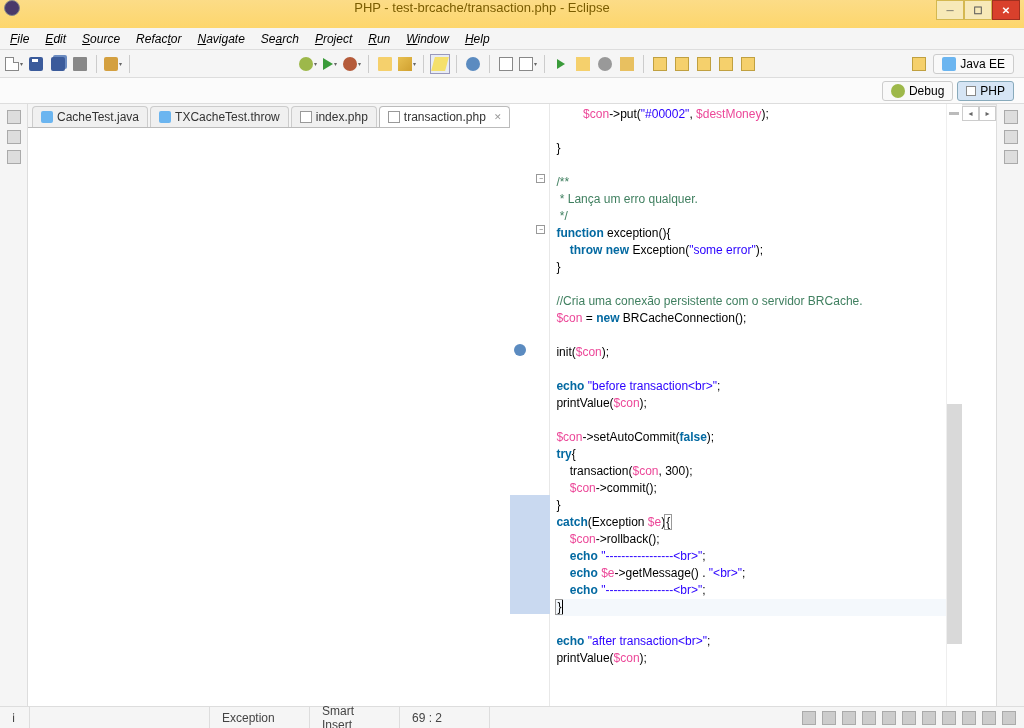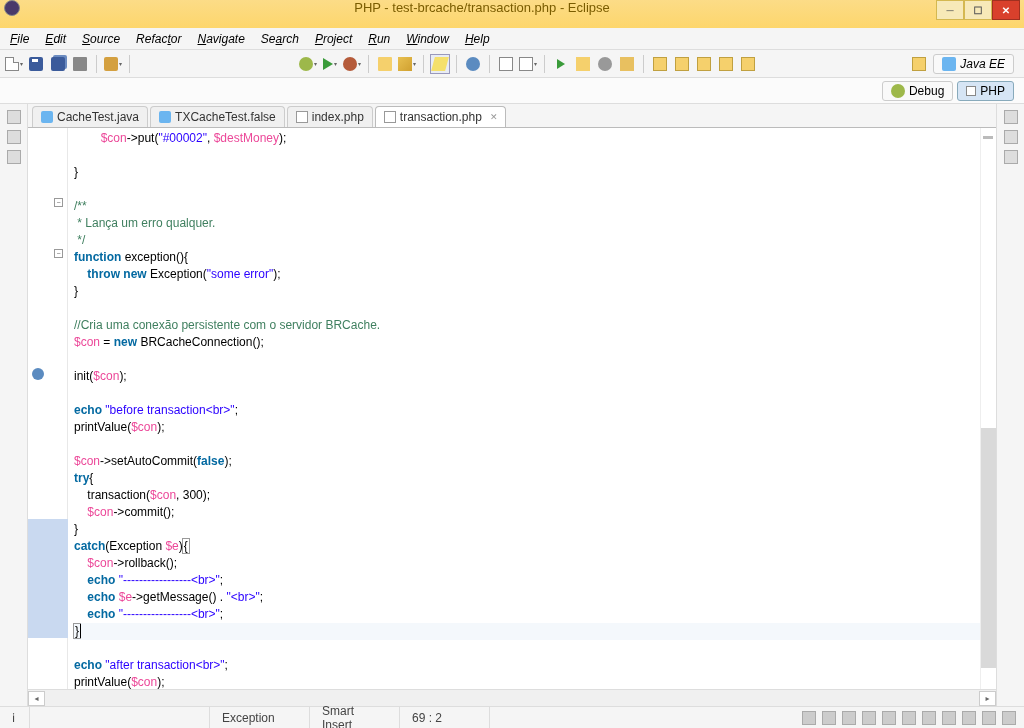--- a/index.html
+++ b/index.html
@@ -42,34 +42,34 @@
 .ico-highlight { background: #f5e06c; transform: skewX(-15deg); }
 .ico-globe { background: #5b8bc0; border-radius: 50%; }
 .ico-outline { background: #fff; border: 1px solid #888; }
 .ico-playsmall { width: 0; height: 0; border-left: 8px solid #3a9b3a; border-top: 5px solid transparent; border-bottom: 5px solid transparent; }
 .ico-stop { background: #999; border-radius: 50%; }
 .ico-step { background: #f5d06c; border: 1px solid #c0a040; }
 .ico-java { background: #6bb5f0; border-radius: 2px; }
 .ico-php { width: 10px; height: 10px; background: #fff; border: 1px solid #888; position: relative; }
 
 
-.persp-bar { display: flex; align-items: flex-end; gap: 4px; padding-right: 6px; font-style: italic; }
+.persp-bar { display: flex; align-items: flex-end; gap: 4px; padding-right: 6px; }
 .persp-btn { display: flex; align-items: center; gap: 4px; padding: 2px 8px; border: 1px solid #ccc; background: #f9f9f9; border-radius: 3px; font-size: 11px; }
 .persp-btn.active { background: #d6e5f5; border-color: #8ab; }
 
 
 .toolbar2 { height: 26px; background: #fbfbfb; border-bottom: 1px solid #ddd; display: flex; align-items: center; justify-content: flex-end; padding: 0 10px; gap: 4px; }
 
 
 .main { flex: 1; display: flex; overflow: hidden; }
 .left-gutter { width: 28px; background: #f5f5f5; border-right: 1px solid #ddd; display: flex; flex-direction: column; align-items: center; padding-top: 6px; gap: 6px; }
 .right-gutter { width: 28px; background: #f5f5f5; border-left: 1px solid #ddd; display: flex; flex-direction: column; align-items: center; padding-top: 6px; gap: 6px; }
 .gutter-ico { width: 14px; height: 14px; background: #ddd; border: 1px solid #aaa; }
 
-.editor-area { flex: 1; display: flex; flex-direction: column; overflow: hidden; }
+.editor-area { flex: 1; display: flex; flex-direction: row; overflow: hidden; }
 .tabs { height: 24px; display: flex; align-items: flex-end; border-bottom: 1px solid #bbb; padding-left: 4px; gap: 2px; background: #f5f5f5; }
 .tab { display: flex; align-items: center; gap: 4px; padding: 3px 8px; background: #f0f0f0; border: 1px solid #ccc; border-bottom: none; border-radius: 4px 4px 0 0; font-size: 11px; color: #333; }
 .tab.active { background: #fff; border-color: #bbb; font-weight: normal; }
 .tab .tab-ico { width: 12px; height: 12px; }
 .tab .tab-ico.j { background: #6bb5f0; border-radius: 2px; }
 .tab .tab-ico.p { background: #fff; border: 1px solid #999; }
 .tab .tab-close { font-size: 9px; color: #999; margin-left: 4px; }
 
 .editor-body { flex: 1; display: flex; background: #fff; overflow: hidden; position: relative; }
 .ruler { width: 40px; background: #fff; border-right: 1px solid #e8e8e8; position: relative; }
@@ -242,21 +242,21 @@
   </div>
 
   <div class="editor-area">
     <div class="tabs" id="tabs-container">
         <div class="tab">
           <span class="tab-ico j"></span>
           <span>CacheTest.java</span>
         </div>
         <div class="tab">
           <span class="tab-ico j"></span>
-          <span>TXCacheTest.false</span>
+          <span>TXCacheTest.throw</span>
         </div>
         <div class="tab">
           <span class="tab-ico p"></span>
           <span>index.php</span>
         </div>
         <div class="tab active">
           <span class="tab-ico p"></span>
           <span>transaction.php</span>
           <span class="tab-close">✕</span>
         </div>

